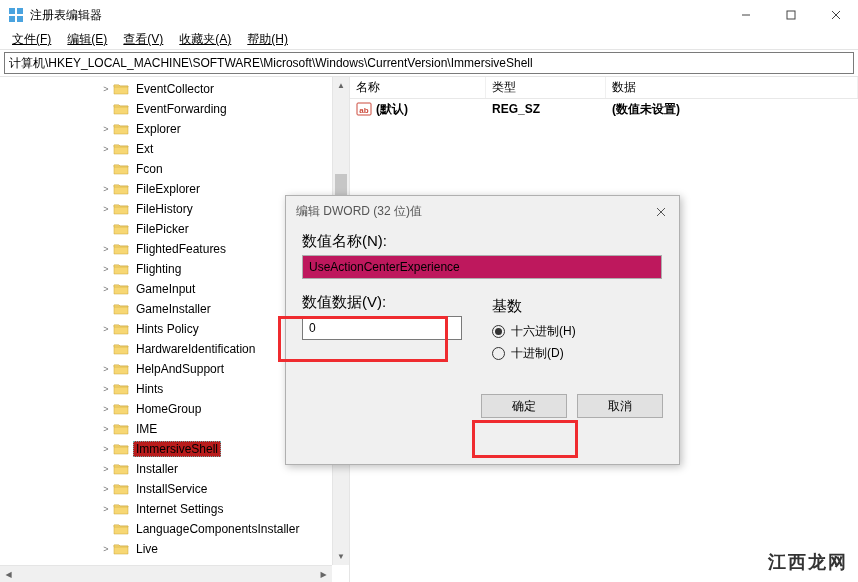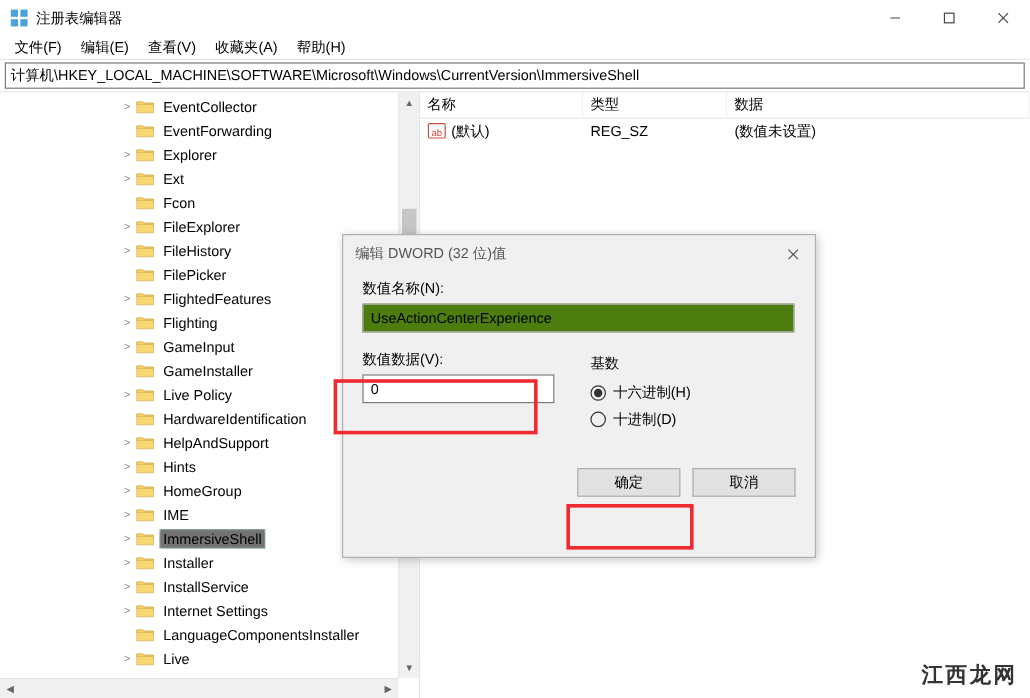--- a/index.html
+++ b/index.html
@@ -7,62 +7,62 @@
 
   
   .titlebar { height: 30px; display: flex; align-items: center; padding: 0 0 0 8px; background: #fff; }
   .titlebar .app-icon { width: 16px; height: 16px; margin-right: 6px; }
   .titlebar .title { flex: 1; font-size: 12px; }
   .win-controls { display: flex; }
   .win-btn { width: 45px; height: 30px; display: flex; align-items: center; justify-content: center; color: #666; }
   .win-btn svg { stroke: #444; }
 
   
-  .menubar { height: 20px; display: flex; align-items: center; padding: 0 4px; border-bottom: 1px solid #e5e5e5; }
+  .menubar { height: 20px; display: flex; align-items: center; padding: 0 4px; border-bottom: 1px solid #e5e5e5; text-decoration: underline; }
   .menubar .menu-item { padding: 2px 8px; font-size: 12px; }
 
   
   .addressbar { height: 22px; border: 1px solid #7a7a7a; margin: 2px 4px; display: flex; align-items: center; padding: 0 4px; font-size: 12px; background: #fff; }
 
   
   .main { display: flex; height: calc(582px - 30px - 20px - 26px); border-top: 1px solid #e5e5e5; position: relative; }
   .tree-pane { width: 350px; overflow: hidden; border-right: 1px solid #e5e5e5; position: relative; }
   .tree-inner { padding: 2px 0 0 0; }
   .tree-row { display: flex; align-items: center; height: 20px; white-space: nowrap; }
   .tree-row .expander { width: 12px; height: 12px; display: flex; align-items: center; justify-content: center; margin-right: 1px; color: #777; font-size: 9px; }
   .tree-row .folder-icon { width: 16px; height: 14px; margin-right: 4px; }
   .tree-row .label { font-size: 12px; padding: 1px 3px; }
-  .tree-row.selected .label { background: #737373; border: 1px dotted #7aa; padding: 0 2px; }
+  .tree-row.selected .label { background: #b91c1c; border: 1px dotted #7aa; padding: 0 2px; }
 
   .list-pane { flex: 1; position: relative; }
   .list-header { display: flex; height: 22px; border-bottom: 1px solid #e8e8e8; align-items: center; }
   .list-header .col { padding: 0 6px; font-size: 12px; border-right: 1px solid #f0f0f0; height: 100%; display: flex; align-items: center; }
   .col-name { width: 136px; }
   .col-type { width: 120px; }
   .col-data { flex: 1; }
-  .list-body .row { display: flex; height: 20px; align-items: center; }
+  .list-body .row { display: flex; height: 20px; align-items: center; font-weight: bold; }
   .list-body .cell { padding: 0 6px; font-size: 12px; overflow: hidden; text-overflow: ellipsis; white-space: nowrap; }
   .val-icon { width: 16px; height: 16px; margin-right: 4px; flex-shrink: 0; }
 
   
   .vscroll { position: absolute; right: 0; top: 0; bottom: 17px; width: 17px; background: #f0f0f0; border-left: 1px solid #e5e5e5; display: flex; flex-direction: column; }
   .vscroll .arrow { height: 17px; display: flex; align-items: center; justify-content: center; background: #f0f0f0; color: #666; font-size: 8px; }
   .vscroll .track { flex: 1; position: relative; }
   .vscroll .thumb { position: absolute; left: 2px; right: 2px; background: #c6c6c6; }
   .hscroll { position: absolute; left: 0; right: 17px; bottom: 0; height: 17px; background: #f0f0f0; border-top: 1px solid #e5e5e5; display: flex; }
   .hscroll .arrow { width: 17px; display: flex; align-items: center; justify-content: center; color: #666; font-size: 8px; }
   .hscroll .track { flex: 1; position: relative; }
 
   
   .dialog { position: absolute; left: 285px; top: 195px; width: 395px; height: 270px; background: #f0f0f0; border: 1px solid #b0b0b0; box-shadow: 2px 2px 8px rgba(0,0,0,0.25); }
   .dialog .dlg-title { height: 30px; display: flex; align-items: center; padding: 0 10px; font-size: 12px; color: #555; }
   .dialog .dlg-close { position: absolute; right: 6px; top: 6px; width: 24px; height: 20px; display: flex; align-items: center; justify-content: center; }
   .dialog .dlg-body { padding: 6px 16px 10px 16px; }
-  .dialog .field-label { font-size: 12px; margin-bottom: 4px; }
-  .dialog .ro-input { width: 360px; height: 24px; border: 1px solid #adadad; background: #4d7c0f; padding: 0 6px; font-size: 12px; display: flex; align-items: center; margin-bottom: 14px; }
+  .dialog .field-label { font-size: 15px; margin-bottom: 4px; }
+  .dialog .ro-input { width: 360px; height: 24px; border: 1px solid #adadad; background: #be185d; padding: 0 6px; font-size: 12px; display: flex; align-items: center; margin-bottom: 14px; }
   .dialog .row2 { display: flex; gap: 30px; }
   .dialog .val-group { }
   .dialog .val-input { width: 160px; height: 24px; border: 1px solid #7a7a7a; background: #fff; padding: 0 6px; font-size: 12px; }
   .dialog .radio-group { padding-top: 4px; }
   .dialog .radio-row { display: flex; align-items: center; height: 22px; font-size: 12px; }
   .dialog .radio { width: 13px; height: 13px; border: 1px solid #333; border-radius: 50%; margin-right: 6px; display: flex; align-items: center; justify-content: center; }
   .dialog .radio.checked::after { content: ""; width: 7px; height: 7px; background: #333; border-radius: 50%; }
   .dialog .btn-row { display: flex; justify-content: flex-end; gap: 10px; margin-top: 30px; }
   .dialog .btn { width: 86px; height: 24px; border: 1px solid #adadad; background: #e1e1e1; font-size: 12px; display: flex; align-items: center; justify-content: center; }
 
@@ -217,21 +217,21 @@
             <path class="folder-svg" d="M1 3 L6 3 L7 4 L15 4 L15 5 L1 5 Z" fill="#e8c15a"></path>
           </svg>
           <span class="label">GameInstaller</span>
         </div>
         <div class="tree-row" style="padding-left: 100px;">
           <span class="expander">&gt;</span>
           <svg class="folder-icon" viewBox="0 0 16 14">
             <path class="folder-svg" d="M1 3 L1 12 L15 12 L15 4 L7 4 L6 3 Z"></path>
             <path class="folder-svg" d="M1 3 L6 3 L7 4 L15 4 L15 5 L1 5 Z" fill="#e8c15a"></path>
           </svg>
-          <span class="label">Live Policy</span>
+          <span class="label">Hints Policy</span>
         </div>
         <div class="tree-row" style="padding-left: 100px;">
           <span class="expander"></span>
           <svg class="folder-icon" viewBox="0 0 16 14">
             <path class="folder-svg" d="M1 3 L1 12 L15 12 L15 4 L7 4 L6 3 Z"></path>
             <path class="folder-svg" d="M1 3 L6 3 L7 4 L15 4 L15 5 L1 5 Z" fill="#e8c15a"></path>
           </svg>
           <span class="label">HardwareIdentification</span>
         </div>
         <div class="tree-row" style="padding-left: 100px;">

